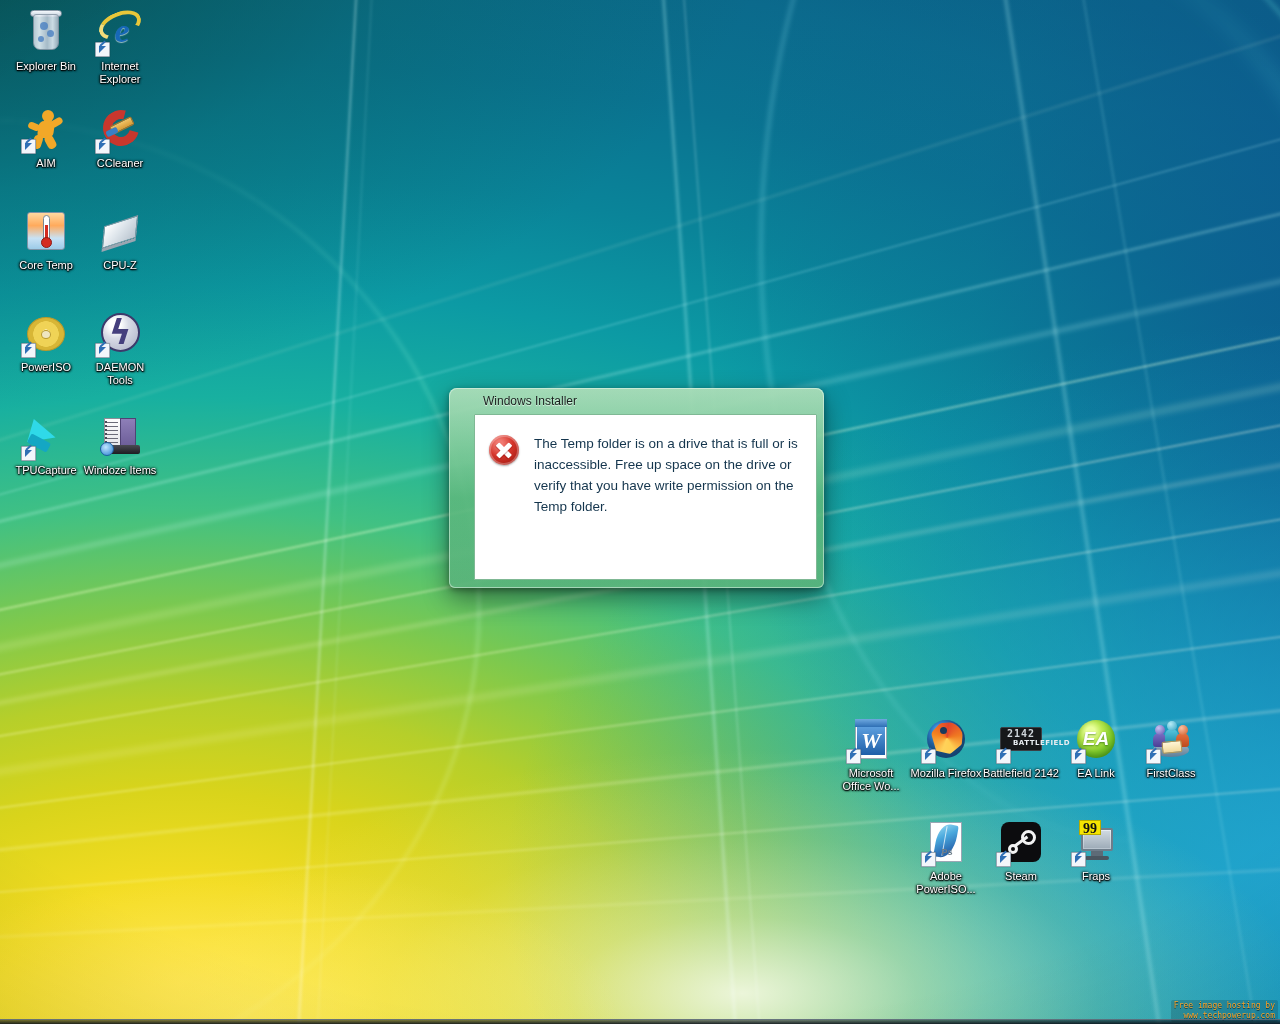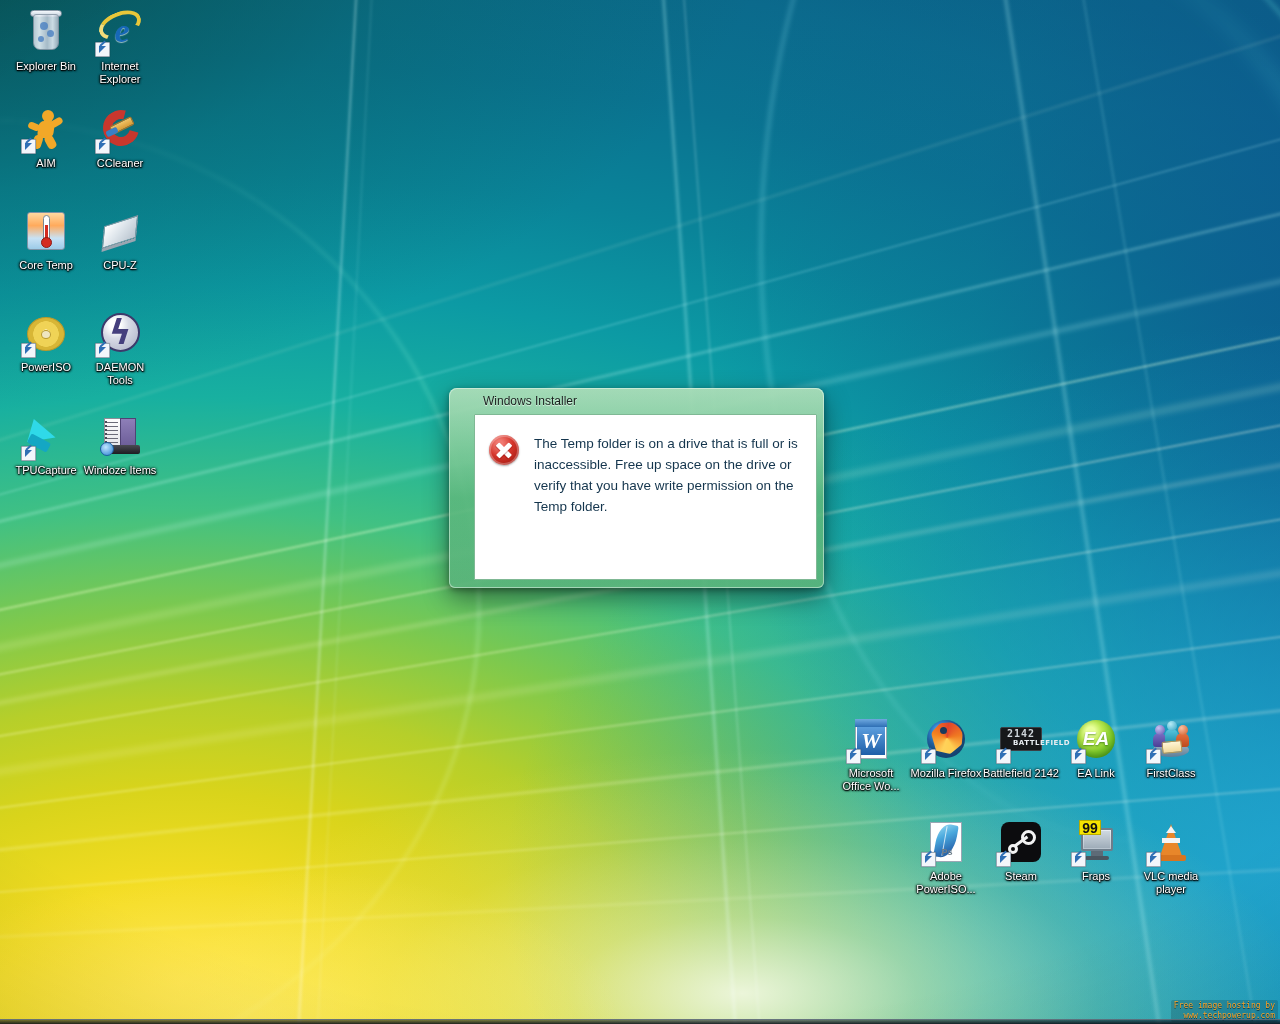--- a/index.html
+++ b/index.html
@@ -320,21 +320,21 @@
     background:linear-gradient(180deg,#e8eef3,#b6c2cd); border:2px solid #6e7d8a;
     border-radius:2px; }
   .fr-scr { position:absolute; left:12px; top:13px; width:26px; height:17px;
     background:linear-gradient(180deg,#cfd8e0,#9fadb9); }
   .fr-st { position:absolute; left:19px; top:33px; width:12px; height:6px;
     background:#5d6b77; }
   .fr-bs { position:absolute; left:13px; top:38px; width:24px; height:4px;
     background:#4a5660; border-radius:2px; }
   .fr-99 { position:absolute; left:7px; top:2px; width:22px; height:15px;
     background:#f5e400; color:#111; font-size:14px; line-height:15px;
-    text-align:center; font-weight:900; font-family:Liberation Sans, sans-serif;
+    text-align:center; font-weight:900; font-family:Liberation Serif, serif;
     border:1px solid #b8ab00; }
 
   
   .vl-c { position:absolute; left:13px; top:6px; width:0; height:0;
     border-left:11px solid transparent; border-right:11px solid transparent;
     border-bottom:32px solid #e8862a; }
   .vl-s1 { position:absolute; left:19px; top:8px; width:0; height:0;
     border-left:5px solid transparent; border-right:5px solid transparent;
     border-bottom:7px solid #f4f4f4; }
   .vl-s2 { position:absolute; left:15px; top:20px; width:18px; height:5px;
@@ -687,32 +687,20 @@
           <div class="fr-scr"></div>
         <div class="fr-st"></div>
           <div class="fr-bs"></div>
         <div class="fr-99">99</div>
       </div>
       <div class="shortcut-badge"></div>
     </div>
     <div class="icon-label">Fraps</div>
   </div>
 
-  <div class="icon-cell" style="left:1133px; top:818px;">
-    <div class="icon-art">
-      <div class="ic">
-          <div class="vl-c"></div>
-          <div class="vl-s1"></div>
-        <div class="vl-s2"></div>
-          <div class="vl-b"></div>
-        </div>
-      <div class="shortcut-badge"></div>
-    </div>
-    <div class="icon-label">VLC media player</div>
-  </div>
 
   <div id="dialog">
     <div id="dialog-glass"></div>
 
     <div id="titlebar">
       <span>Windows Installer</span>
     </div>
 
     <div id="dialog-body">
       <div id="msg-area">

